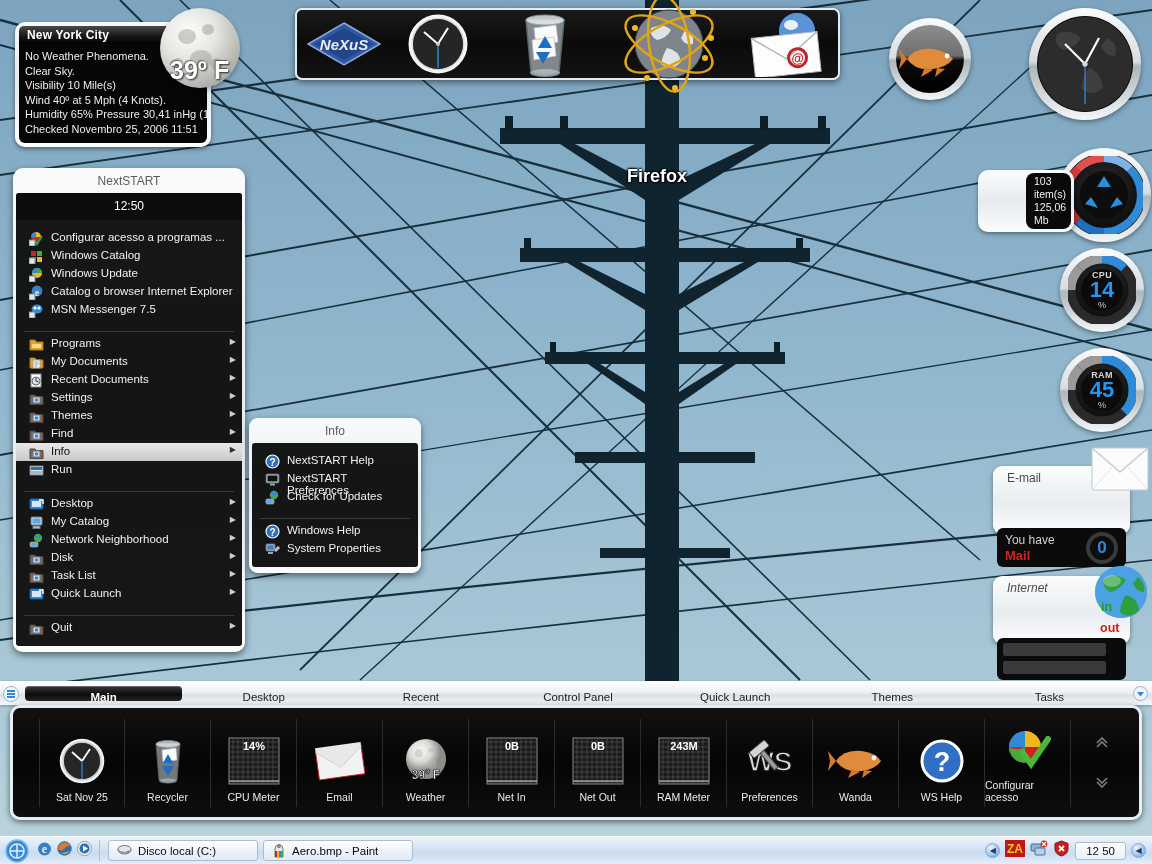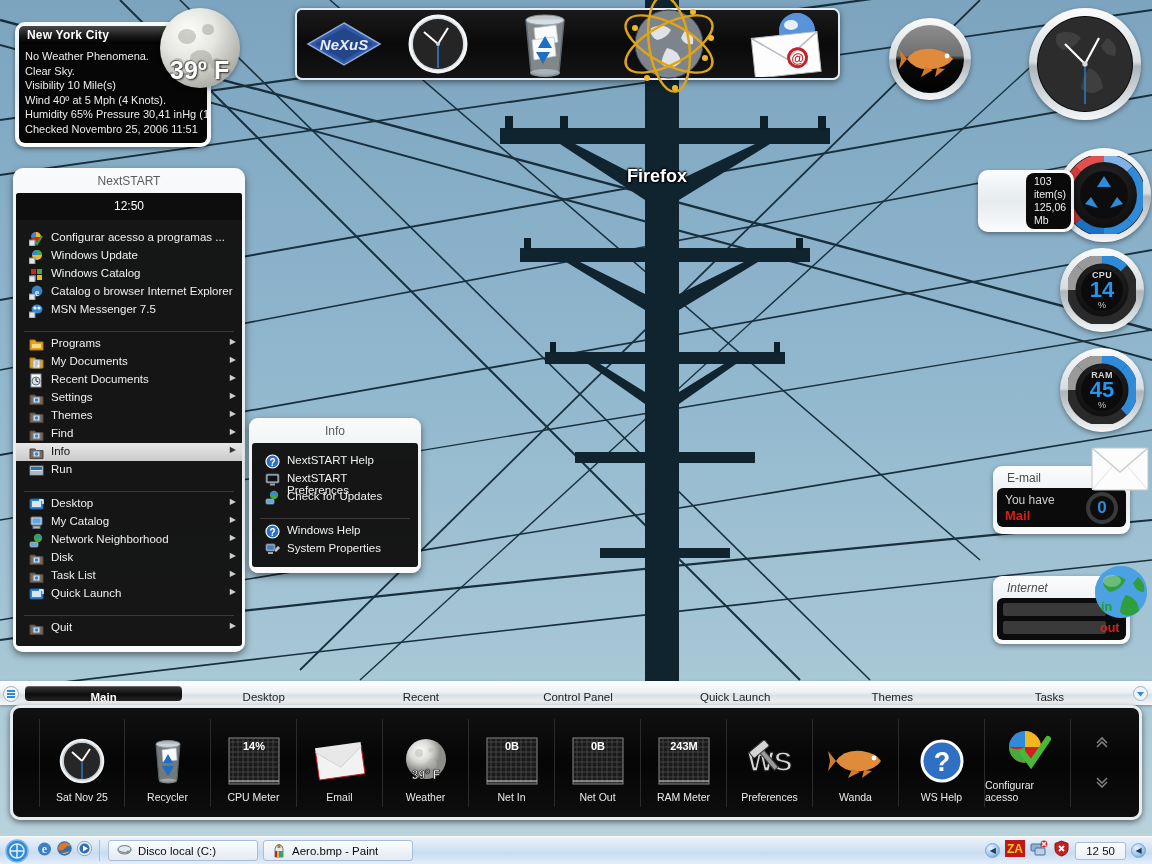--- a/index.html
+++ b/index.html
@@ -111,21 +111,21 @@
   }
   .pill .in { background:#0a0a0a; border-radius:8px; padding:2px 8px; color:#efefef; font-size:10.5px; line-height:13px; }
 
   
   .card {
     position: absolute;
     background: linear-gradient(180deg,#fbfcfd 0%,#e8edf0 55%,#fdfdfe 100%);
     border-radius: 9px; padding: 4px; box-shadow: 0 2px 5px rgba(0,0,0,.4);
   }
   .card .cap { color:#4a4a4a; font-size:12px; padding:1px 0 3px 10px; }
-  .card .screen { background:#0b0b0b; border-radius:6px; }
+  .card .screen { background:#0b0b0b; border-radius:6px;margin-top:40px; }
 
   
   #ffxlabel {
     position: absolute; left: 627px; top: 166px; color: #fff; font-size: 18px; font-weight: bold;
     text-shadow: 1px 1px 2px #000, -1px 0 2px #000, 0 -1px 2px #000;
   }
 
   
   #tabbar {
     position: absolute; left: 0; top: 681px; width: 1152px; height: 24px;
@@ -504,36 +504,36 @@
                 <path d="M7 1 a5 5 0 0 1 5 5 h-5z" fill="#f0b820"></path>
                 <path d="M2 6 a5 5 0 0 1 5 -5 v5z" fill="#2f8ad8"></path>
                 <path d="M7 6 a5 5 0 0 1 -5 0z" fill="#49a83a"></path>
                 <path d="M5 9 l3 4 5-8" stroke="#2f9e3f" stroke-width="2.2" fill="none"></path>
                 <rect x="0" y="9" width="6" height="6" fill="#dfe6ec" stroke="#7b8a97"></rect>
               </svg></span>
             <span>Configurar acesso a programas ...</span>
           </div>
           <div class="mi">
             <span class="ico"><svg width="15" height="15" viewBox="0 0 15 15">
-                <circle cx="8" cy="6" r="5" fill="#f0b820"></circle>
-                <path d="M8 1 a5 5 0 0 1 5 5 h-5z" fill="#49a83a"></path>
-                <path d="M3 6 a5 5 0 0 1 5 -5 v5z" fill="#2f8ad8"></path>
-                <rect x="0" y="9" width="6" height="6" fill="#dfe6ec" stroke="#7b8a97"></rect>
-              </svg></span>
-            <span>Windows Update</span>
-          </div>
-          <div class="mi">
-            <span class="ico"><svg width="15" height="15" viewBox="0 0 15 15">
                 <rect x="2" y="2" width="5" height="5" fill="#d02020"></rect>
                 <rect x="8" y="2" width="5" height="5" fill="#49a83a"></rect>
                 <rect x="2" y="8" width="5" height="5" fill="#2f8ad8"></rect>
                 <rect x="8" y="8" width="5" height="5" fill="#f0b820"></rect>
                 <rect x="0" y="9" width="6" height="6" fill="#dfe6ec" stroke="#7b8a97"></rect>
               </svg></span>
             <span>Windows Catalog</span>
+          </div>
+          <div class="mi">
+            <span class="ico"><svg width="15" height="15" viewBox="0 0 15 15">
+                <circle cx="8" cy="6" r="5" fill="#f0b820"></circle>
+                <path d="M8 1 a5 5 0 0 1 5 5 h-5z" fill="#49a83a"></path>
+                <path d="M3 6 a5 5 0 0 1 5 -5 v5z" fill="#2f8ad8"></path>
+                <rect x="0" y="9" width="6" height="6" fill="#dfe6ec" stroke="#7b8a97"></rect>
+              </svg></span>
+            <span>Windows Update</span>
           </div>
           <div class="mi">
             <span class="ico"><svg width="15" height="15" viewBox="0 0 15 15">
                 <circle cx="8" cy="6" r="5.4" fill="#3b7fc4"></circle>
                 <text x="8" y="10.5" font-size="10" font-weight="bold" fill="#e9f2fb" text-anchor="middle" font-family="Liberation Serif">e</text>
                 <rect x="0" y="9" width="6" height="6" fill="#dfe6ec" stroke="#7b8a97"></rect>
               </svg></span>
             <span>Catalog o browser Internet Explorer</span>
           </div>
           <div class="mi">

